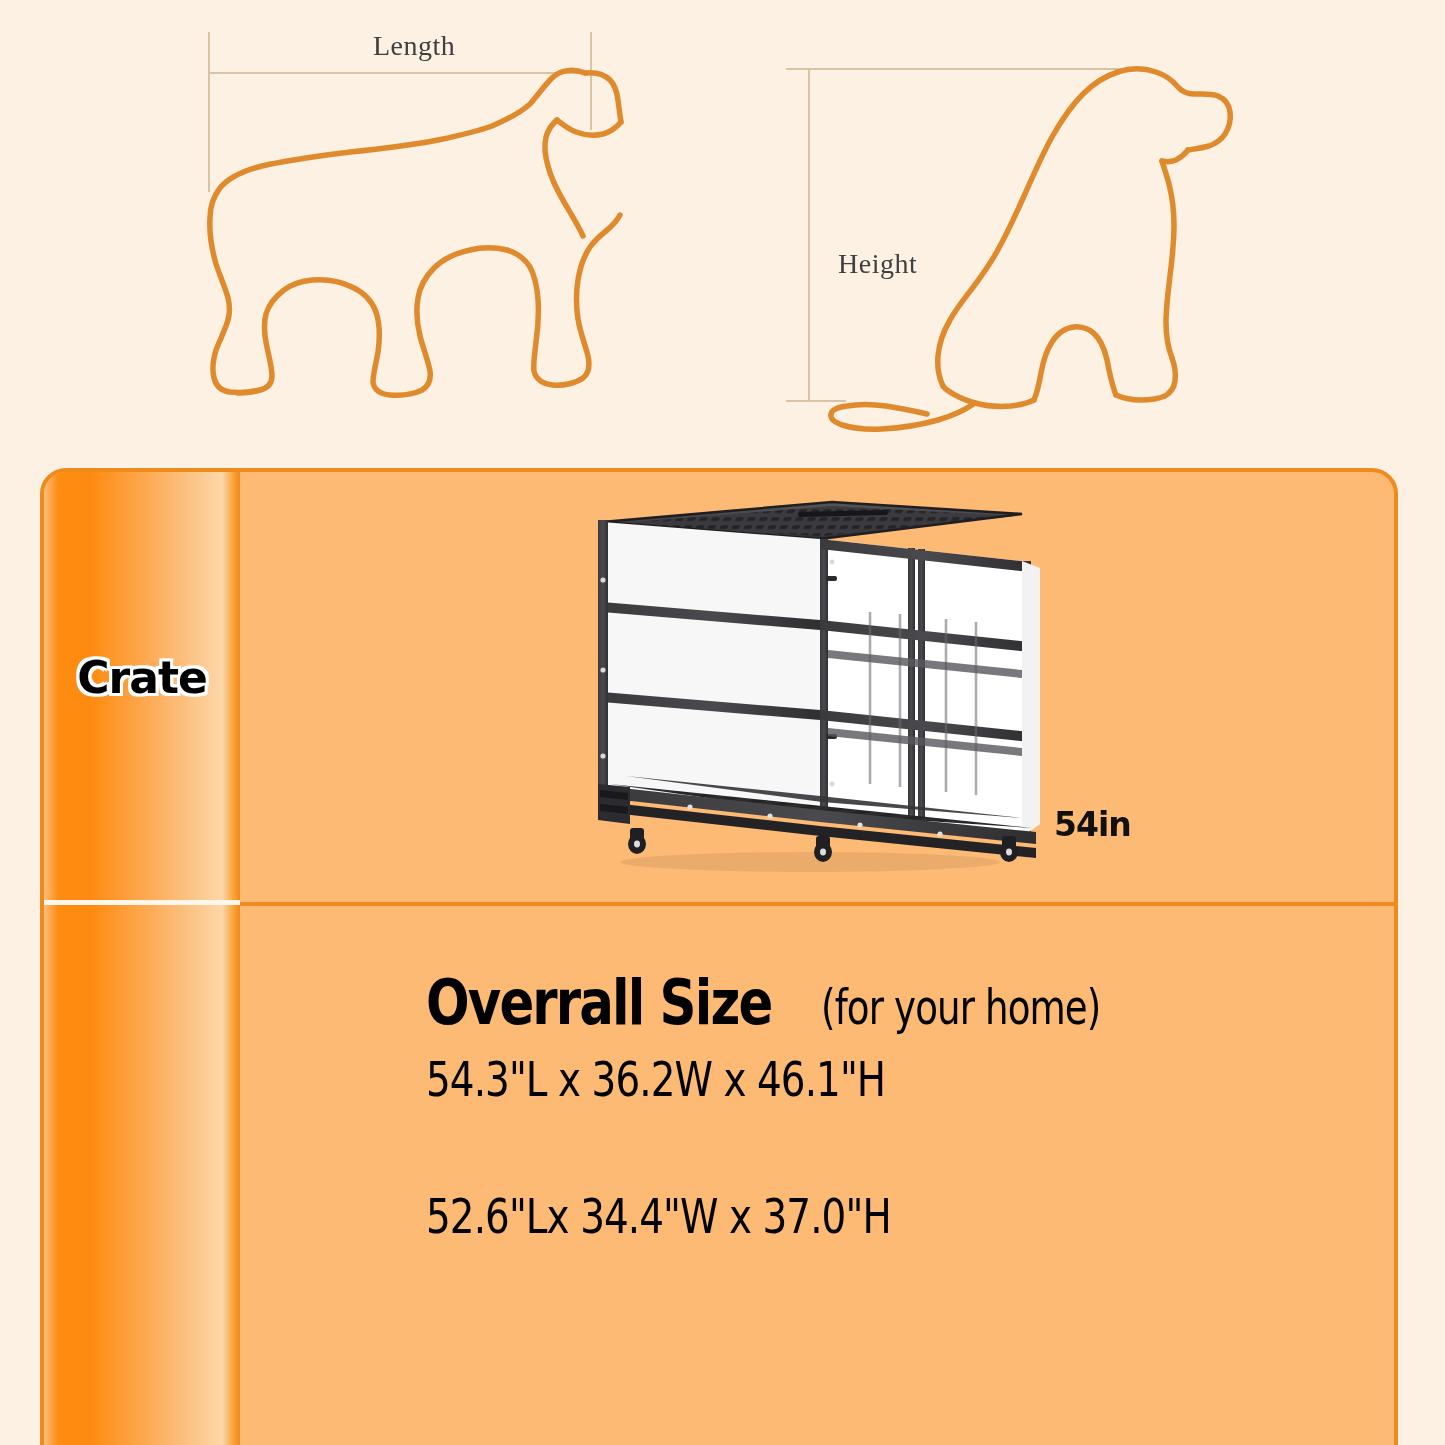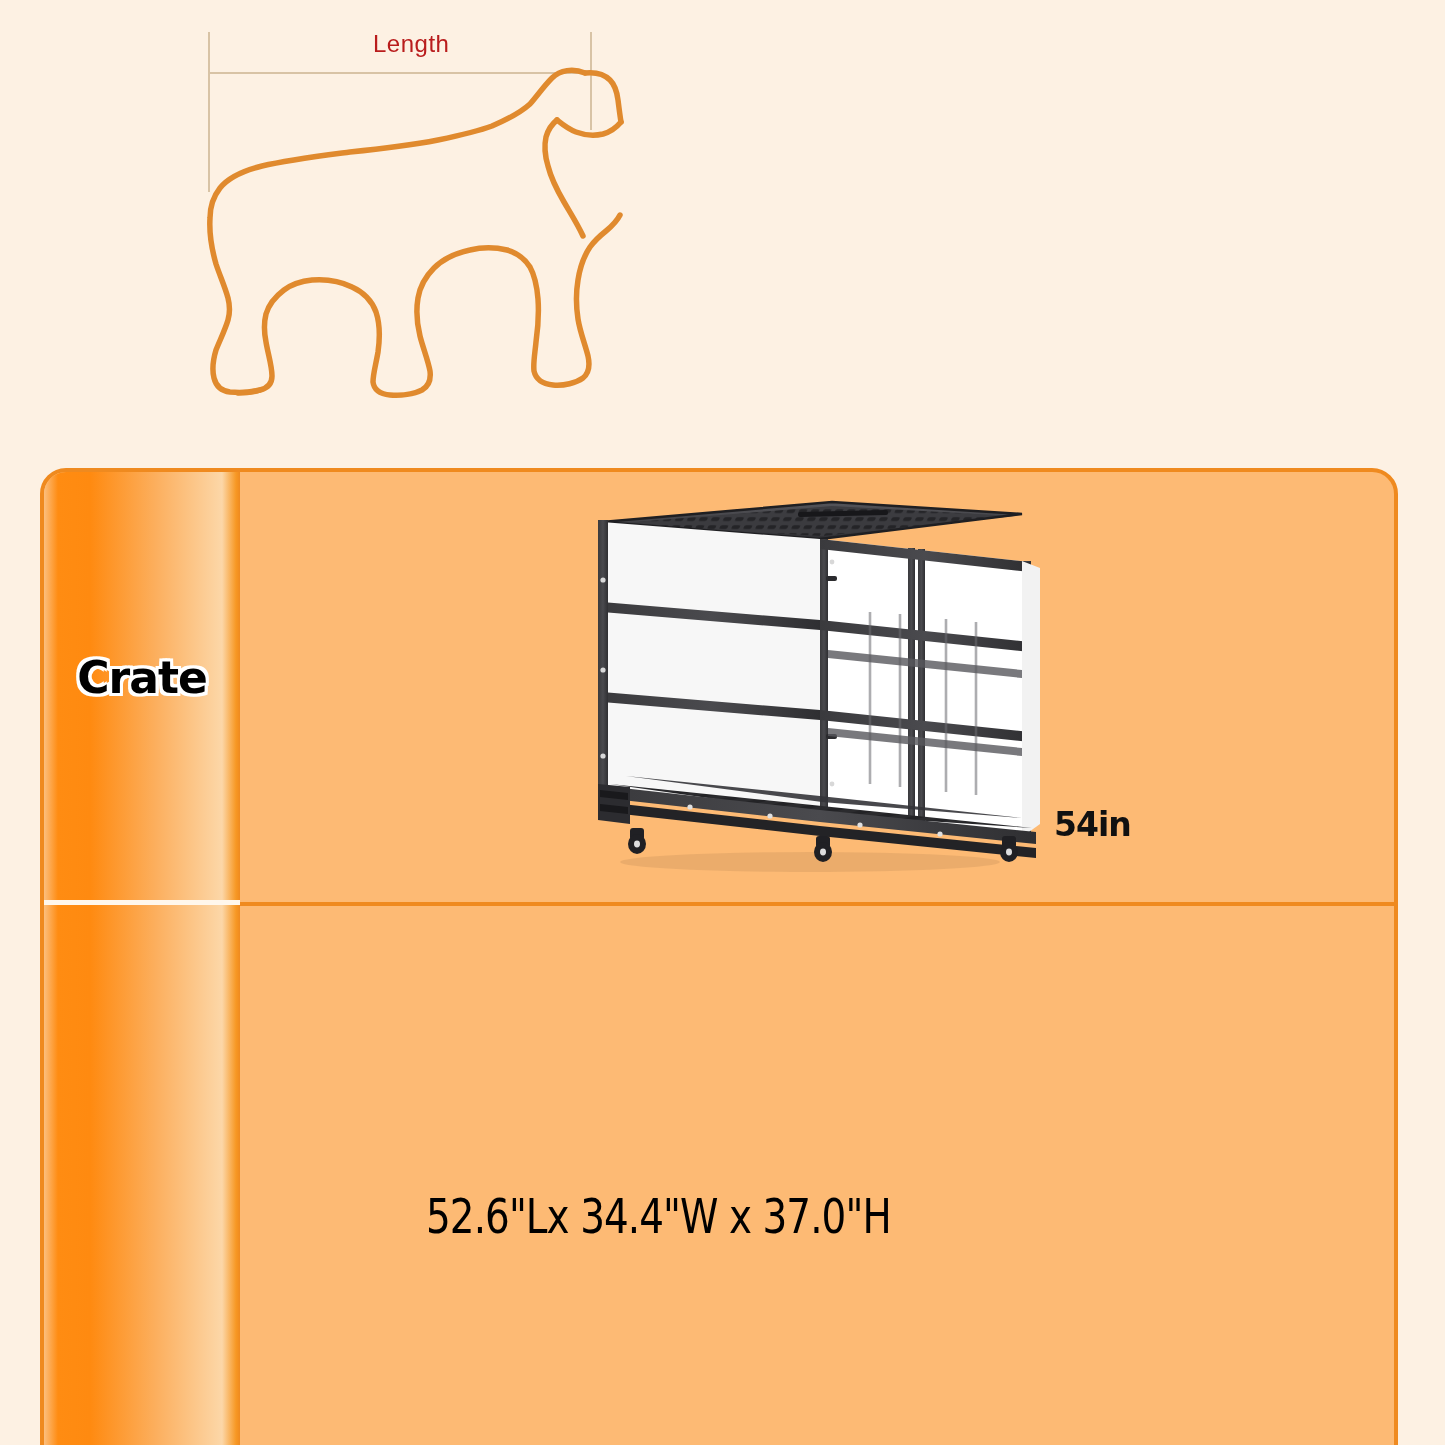--- a/index.html
+++ b/index.html
@@ -15,23 +15,23 @@
   #diagram-area{
     position:absolute; left:0; top:0; width:1445px; height:462px;
   }
 
   .dog-panel{ position:absolute; }
   #length-panel{ left:180px; top:10px; width:440px; height:410px; }
   #height-panel{ left:780px; top:50px; width:480px; height:400px; }
 
   .dim-label{
     position:absolute;
-    font-family:Liberation Sans, sans-serif;
-    font-size:24px;
-    color:#b91c1c;
+    font-family:Liberation Serif, serif;
+    font-size:28px;
+    color:#404040;
     letter-spacing:.5px;
     white-space:nowrap;
   }
   #length-label{ left:193px; top:20px; }
   #height-label{ left:58px; top:198px; }
 
   .guide{ position:absolute; background:#D8C3A5; }
   .guide-v{ width:1.5px; }
   .guide-h{ height:1.5px; }
 
@@ -193,20 +193,91 @@
                  C371,168 377,180 384,192
                  C391,204 398,215 403,226"></path>
 
         <path d="M80,380 C74,382 66,383 58,383"></path>
       </g>
     </svg>
 
     <div class="dim-label" id="length-label">Length</div>
   </div>
 
+  <div id="height-panel" class="dog-panel">
+    <div class="guide guide-v" style="left:28px; top:18px; height:333px;"></div>
+    <div class="guide guide-h" style="left:6px; top:18px; width:352px;"></div>
+    <div class="guide guide-h" style="left:6px; top:350px; width:60px;"></div>
+
+    <svg class="dog-svg" viewBox="0 0 480 400">
+      <g fill="none" stroke="#E08A2E" stroke-width="5.5" stroke-linecap="round" stroke-linejoin="round">
+
+        <path d="M338,22
+                 C350,18 364,18 376,22
+                 C385,25 392,30 397,36
+                 C402,42 407,44 414,44
+                 C422,44 431,43 438,46
+                 C445,49 449,55 450,62
+                 C451,70 449,78 445,84
+                 C441,90 435,94 429,96
+                 C422,98 414,99 408,100"></path>
+
+        <path d="M408,100
+                 C404,105 400,108 396,110
+                 C391,112 386,112 382,111"></path>
+        <path d="M382,111
+                 C384,118 387,126 389,134
+                 C392,146 394,160 394,175
+                 C394,192 392,210 390,226
+                 C388,243 386,258 386,272
+                 C386,286 388,298 392,308"></path>
+
+        <path d="M338,22
+                 C325,26 313,34 303,44
+                 C291,56 281,71 272,87
+                 C262,105 253,126 244,146
+                 C236,164 228,181 220,196
+                 C212,211 203,224 194,236
+                 C185,248 176,259 170,270
+                 C163,282 159,294 158,306
+                 C157,318 159,328 163,336"></path>
+
+        <path d="M392,308
+                 C395,316 396,324 395,331
+                 C394,338 390,343 385,346
+                 C378,349 369,350 361,350
+                 C352,350 343,348 336,345"></path>
+
+        <path d="M336,345
+                 C333,338 331,329 329,320
+                 C327,308 324,296 318,288
+                 C312,280 303,276 294,277
+                 C285,278 277,284 272,292
+                 C266,301 263,312 261,323
+                 C259,334 257,343 254,350"></path>
+
+        <path d="M254,350
+                 C248,353 240,355 231,356
+                 C219,357 206,356 195,353
+                 C184,350 174,345 167,340
+                 C165,339 164,337 163,336"></path>
+
+        <path d="M195,353
+                 C185,360 172,366 158,370
+                 C140,375 120,378 102,379
+                 C86,380 72,378 62,375
+                 C54,372 50,368 51,364
+                 C52,360 58,357 67,356
+                 C78,354 92,354 106,356
+                 C120,358 134,361 147,364"></path>
+      </g>
+    </svg>
+
+    <div class="dim-label" id="height-label">Height</div>
+  </div>
 </div>
 
 <div id="spec-card">
 
   <div id="sidebar">
     <div id="sidebar-divider"></div>
   </div>
   <div id="row-divider"></div>
 
   <div class="side-label" id="label-crate">Crate</div>
@@ -355,19 +426,26 @@
           <ellipse cx="439" cy="368" rx="3" ry="3.4"></ellipse>
         </g>
       </svg>
     </div>
 
     <div id="crate-measure">54in</div>
   </div>
 
   <div id="size-cell">
 
+    <div class="size-block" id="block-overall">
+      <div class="size-heading-row">
+        <span class="size-heading">Overrall Size</span>
+        <span class="size-note">(for your home)</span>
+      </div>
+      <div class="size-dims">54.3"L x 36.2W x 46.1"H</div>
+    </div>
 
     <div class="size-block" id="block-internal">
       <div class="size-dims">52.6"Lx 34.4"W x 37.0"H</div>
     </div>
 
   </div>
 </div>
 
 </body></html>

